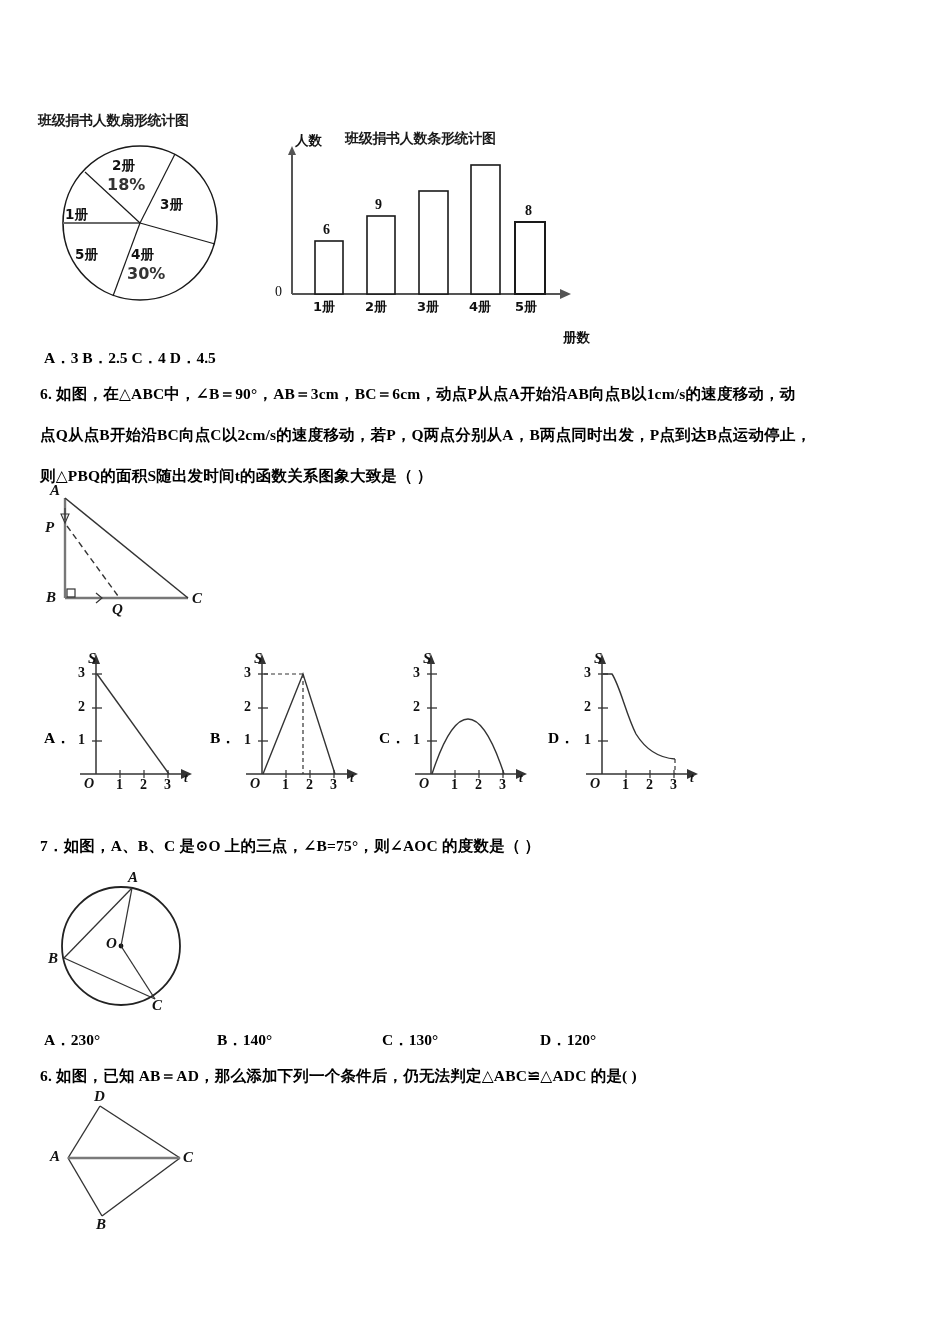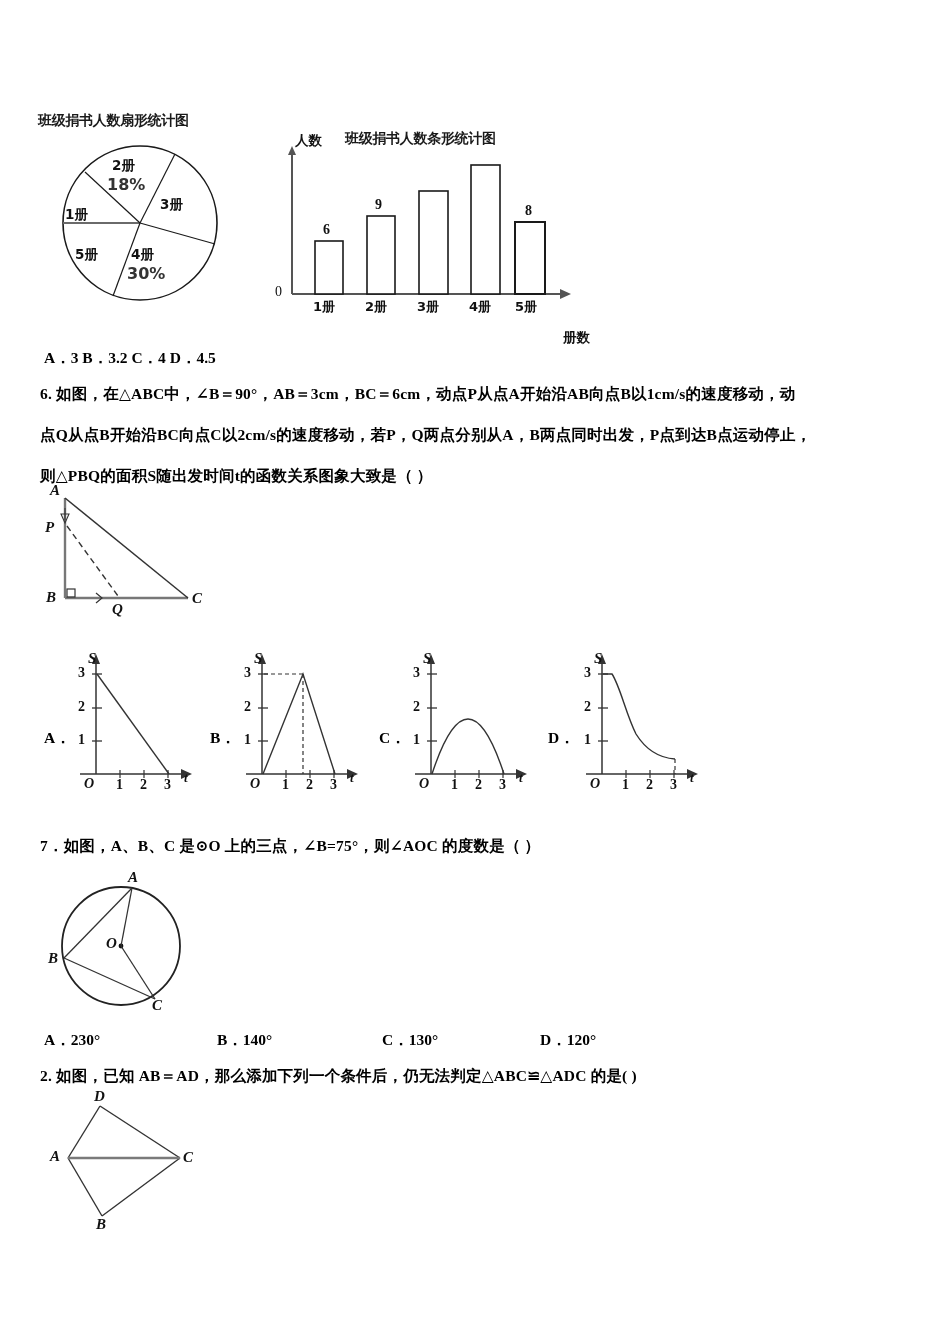--- a/index.html
+++ b/index.html
@@ -169,21 +169,21 @@
     <div class="bar-val abs" style="left:250px; top:57px;">8</div>
 
     <div class="bar-cat abs" style="left:38px; top:152px;">1册</div>
     <div class="bar-cat abs" style="left:90px; top:152px;">2册</div>
     <div class="bar-cat abs" style="left:142px; top:152px;">3册</div>
     <div class="bar-cat abs" style="left:194px; top:152px;">4册</div>
     <div class="bar-cat abs" style="left:240px; top:152px;">5册</div>
     <div class="axis-name abs" style="left:288px; top:155px;margin-top:28px;">册数</div>
   </div>
 
-  <div class="abs opts" style="left:44px; top:332px;">A．3   B．3.2   C．4   D．4.5</div>
+  <div class="abs opts" style="left:44px; top:332px;">A．3   B．2.5   C．4   D．4.5</div>
 
   <div class="abs qtext qline" style="left:40px; top:370px;">6. 如图，在△ABC中，∠B＝90°，AB＝3cm，BC＝6cm，动点P从点A开始沿AB向点B以1cm/s的速度移动，动</div>
   <div class="abs qtext qline" style="left:40px; top:411px;">点Q从点B开始沿BC向点C以2cm/s的速度移动，若P，Q两点分别从A，B两点同时出发，P点到达B点运动停止，</div>
   <div class="abs qtext qline" style="left:40px; top:452px;">则△PBQ的面积S随出发时间t的函数关系图象大致是（    ）</div>
 
   <div class="abs" style="left:40px; top:470px; width:210px; height:135px;">
     <svg width="210" height="135" viewBox="0 0 210 135">
 
       <line x1="25" y1="12" x2="25" y2="112" stroke="#777" stroke-width="2.4"></line>
 
@@ -341,21 +341,21 @@
   <div class="abs opts" style="left:217px; top:1014px;">
     <span>B．</span><span>140°</span>
   </div>
   <div class="abs opts" style="left:382px; top:1014px;">
     <span>C．</span><span>130°</span>
   </div>
   <div class="abs opts" style="left:540px; top:1014px;">
     <span>D．</span><span>120°</span>
   </div>
 
-  <div class="abs qtext" style="left:40px; top:1050px;">2. 如图，已知 AB＝AD，那么添加下列一个条件后，仍无法判定△ABC≌△ADC 的是(   )</div>
+  <div class="abs qtext" style="left:40px; top:1050px;">6. 如图，已知 AB＝AD，那么添加下列一个条件后，仍无法判定△ABC≌△ADC 的是(   )</div>
 
   <div class="abs" style="left:40px; top:1080px; width:210px; height:155px;">
     <svg width="210" height="155" viewBox="0 0 210 155">
 
       <line x1="28" y1="62" x2="60" y2="10" stroke="#333" stroke-width="1.4"></line>
       <line x1="60" y1="10" x2="140" y2="62" stroke="#333" stroke-width="1.4"></line>
       <line x1="28" y1="62" x2="62" y2="120" stroke="#333" stroke-width="1.4"></line>
       <line x1="62" y1="120" x2="140" y2="62" stroke="#333" stroke-width="1.4"></line>
 
       <line x1="28" y1="62" x2="140" y2="62" stroke="#7a7a7a" stroke-width="2.6"></line>

